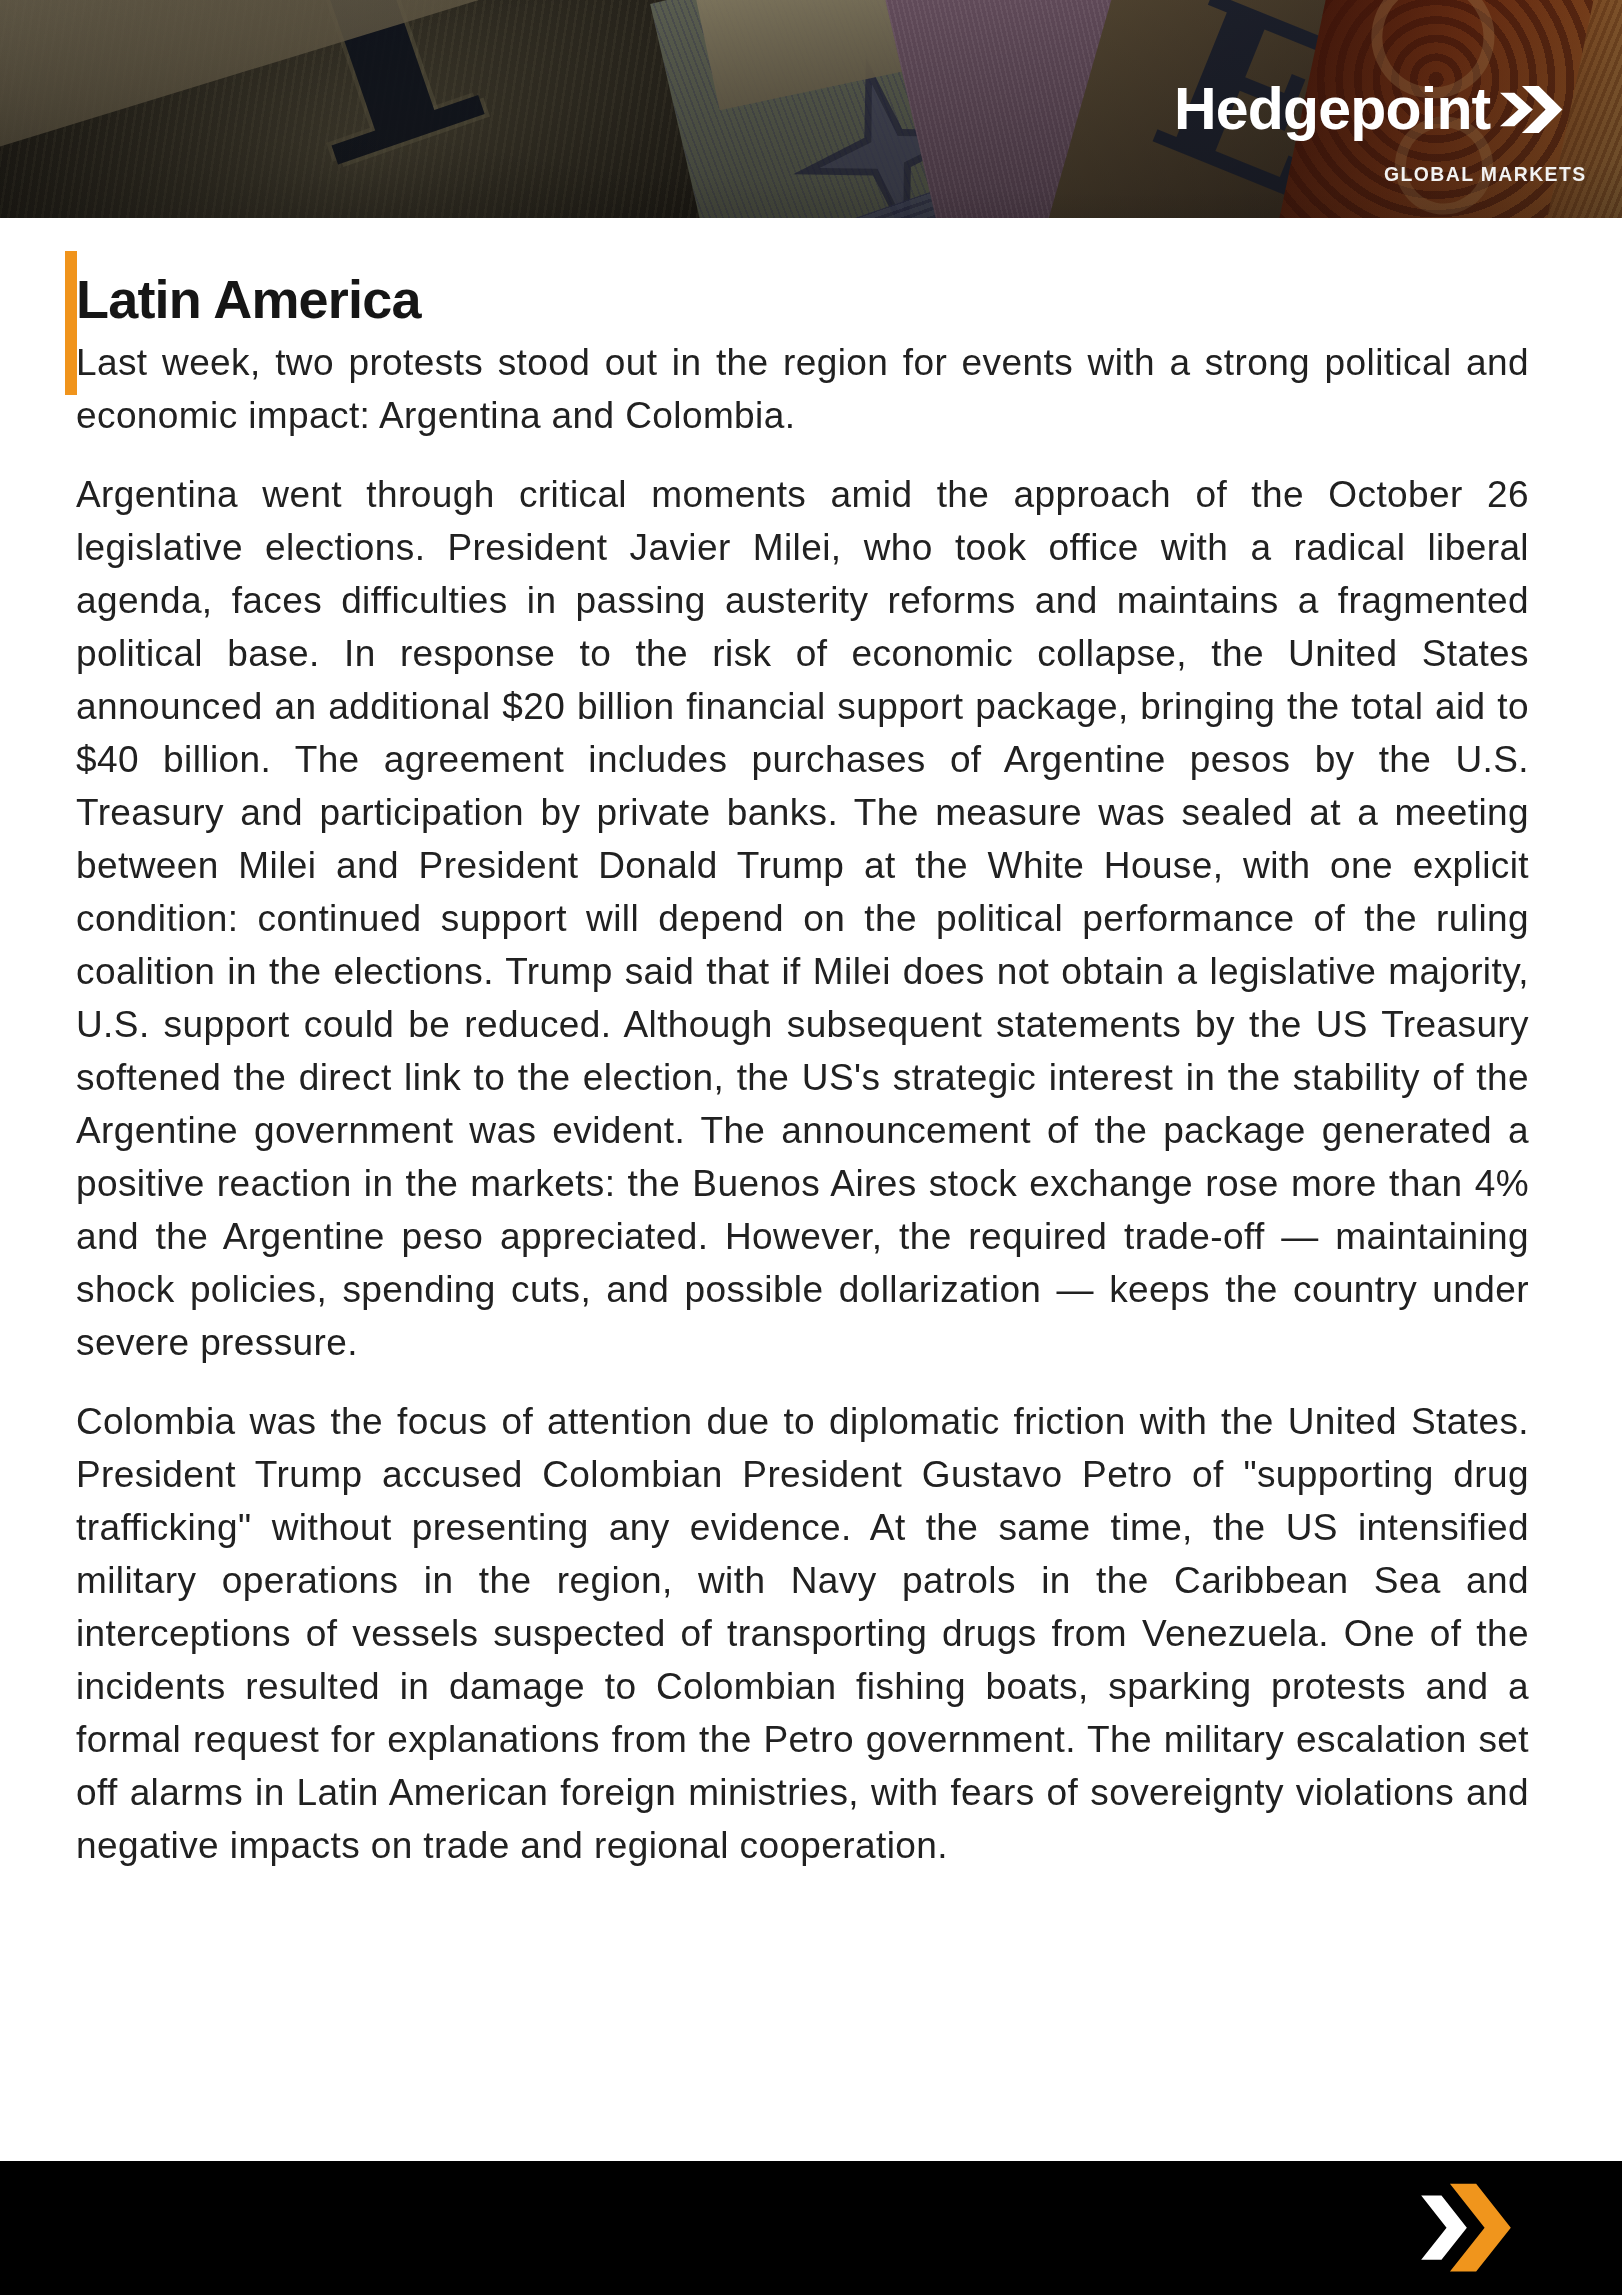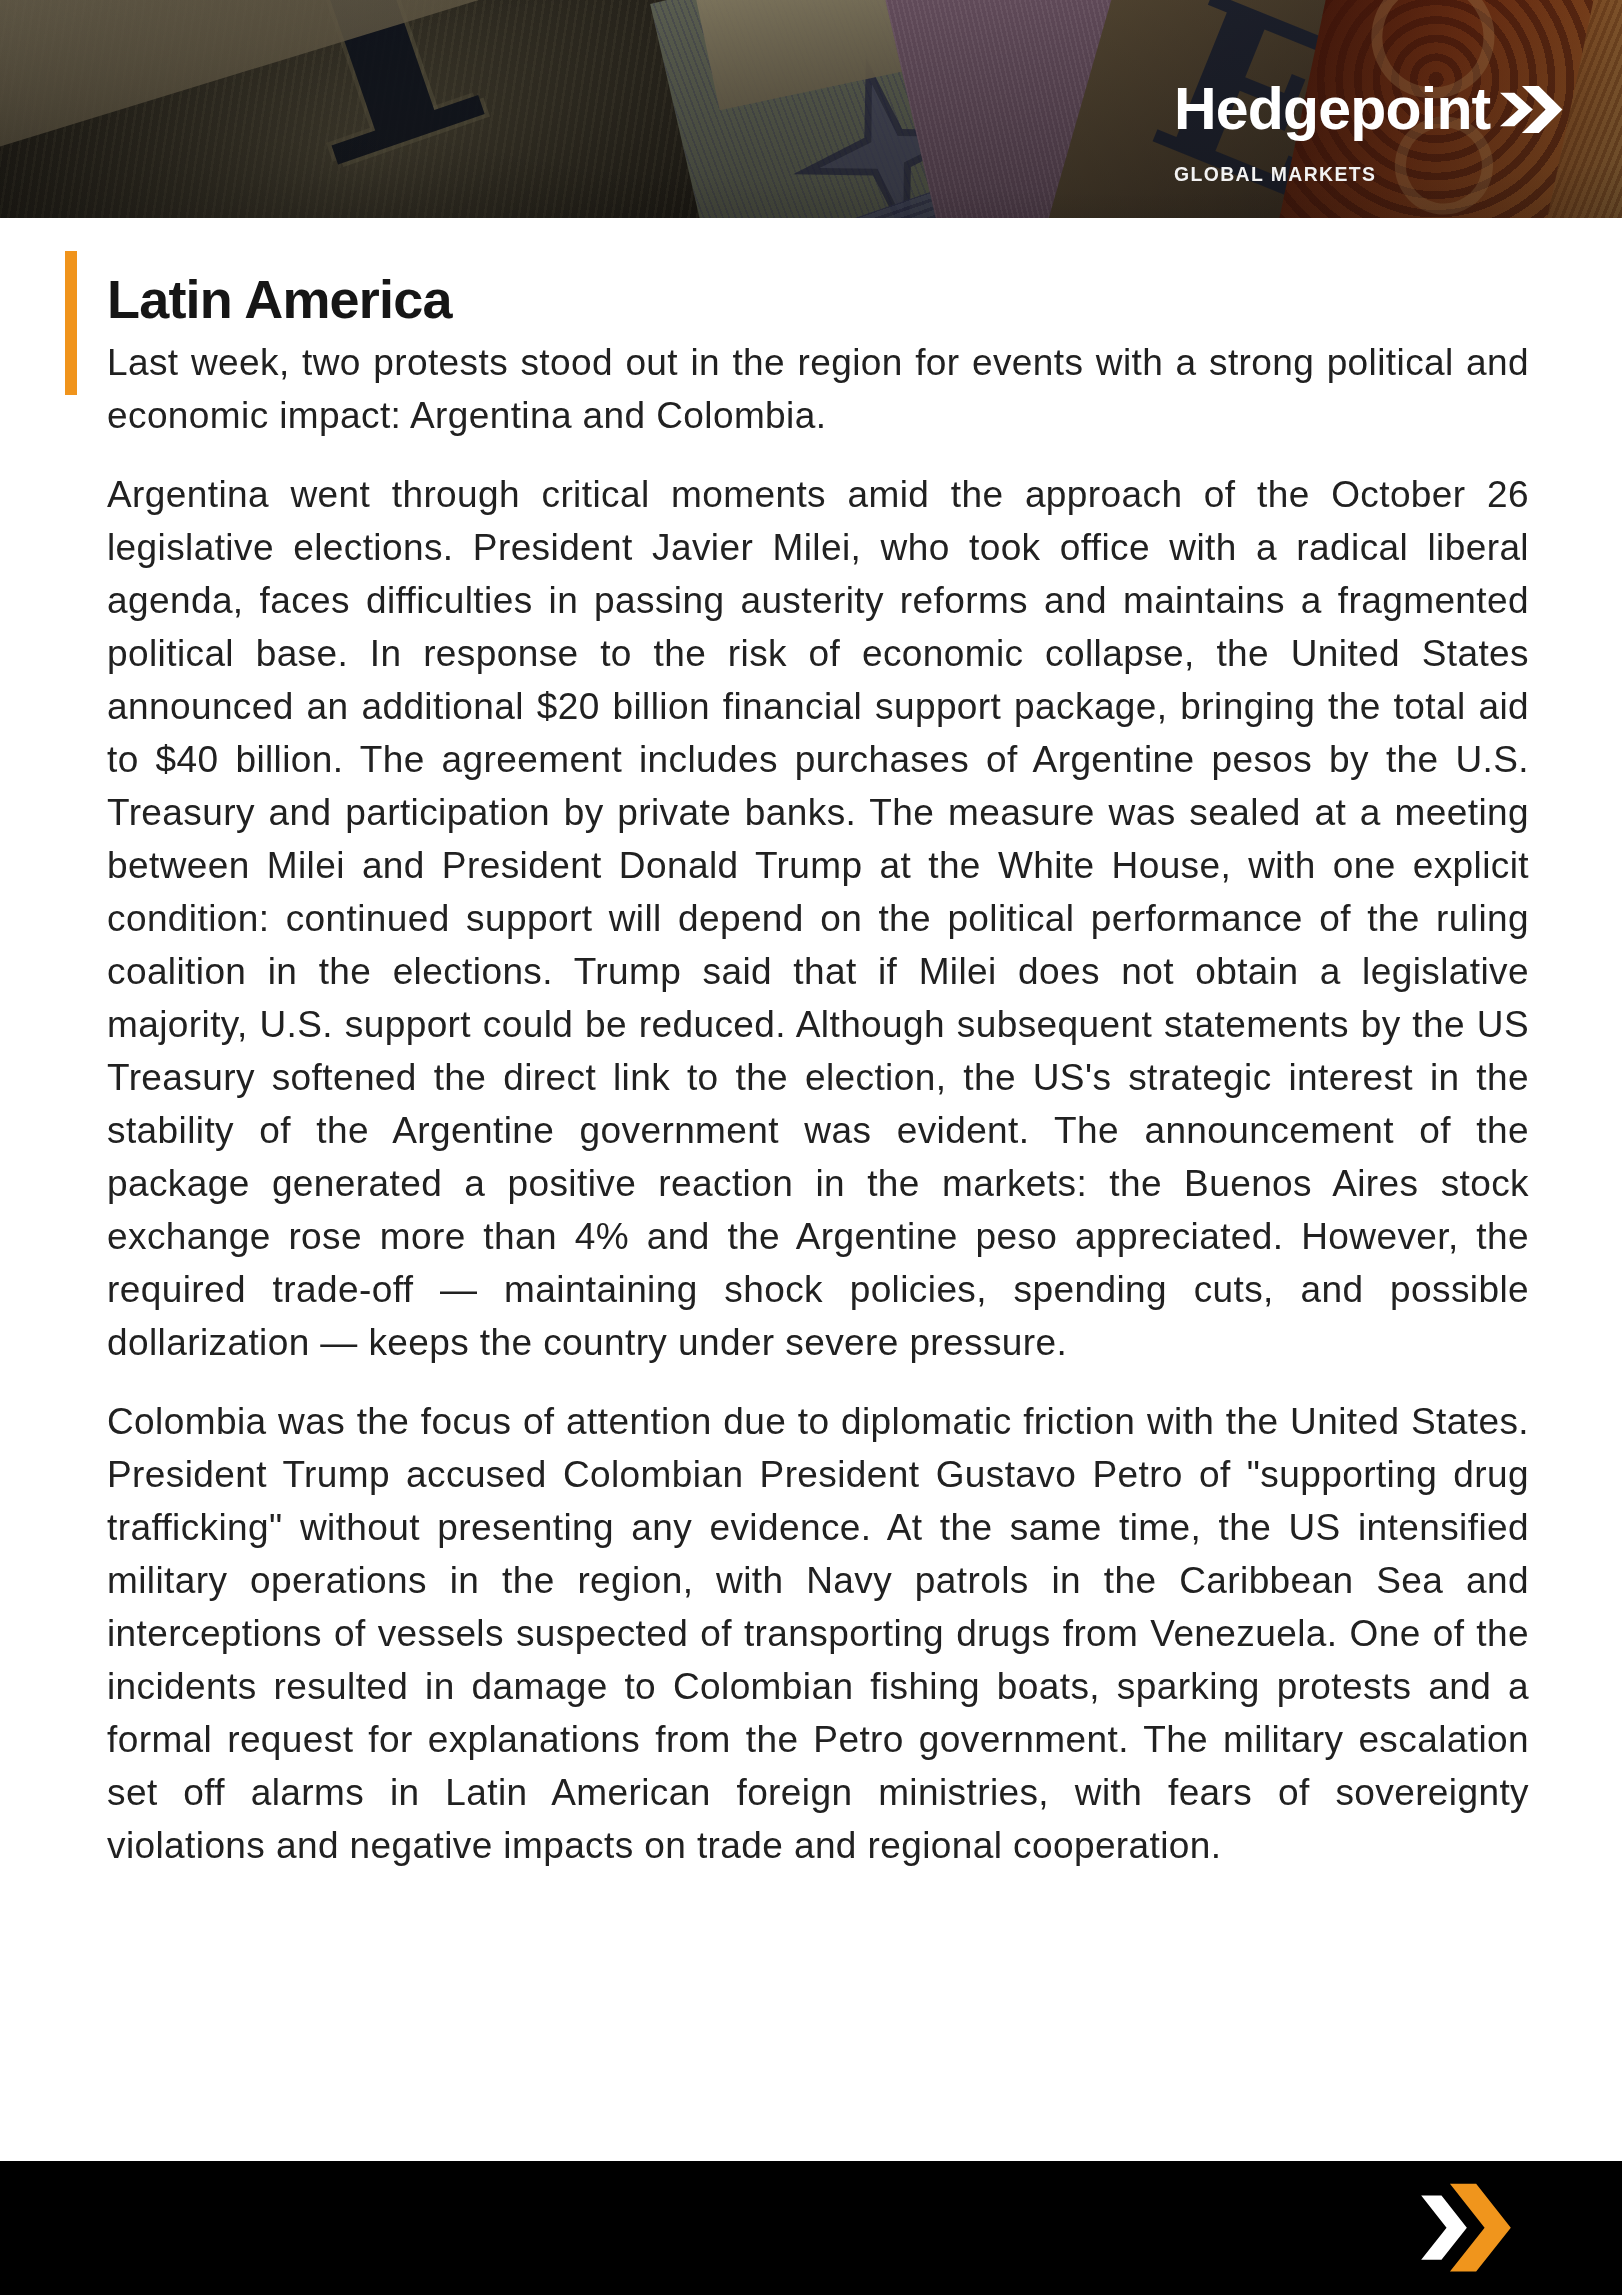--- a/index.html
+++ b/index.html
@@ -8,20 +8,21 @@
     background:#ffffff;
     font-family:"Liberation Sans", sans-serif;
     position:relative;overflow:hidden;
   }
   .page{width:1622px;height:2295px;display:flex;flex-direction:column;}
 
   
   header{
     height:218px;flex:0 0 218px;position:relative;overflow:hidden;
     background:#0c4a6e;
+    text-align:right;
   }
   .photo-layer{position:absolute;}
   
   .usd-bill{
     left:-118px;top:-135px;width:997px;height:541px;
     transform:rotate(-16deg);
     background:
       radial-gradient(ellipse at 48% 52%, rgba(148,138,104,0.50), rgba(70,64,46,0.22) 55%, transparent 72%),
       repeating-linear-gradient(115deg, rgba(118,110,84,0.22) 0 2.5px, transparent 2.5px 8.4px),
       linear-gradient(#26231c,#181510);
@@ -107,21 +108,21 @@
   .logo{position:absolute;left:1174px;top:80px;color:#ffffff;}
   .logo-row{display:flex;align-items:center;gap:10px;}
   .logo-text{
     font-size:59px;font-weight:bold;line-height:59px;letter-spacing:-0.8px;color:#fff;
   }
   .logo-sub{
     margin-top:24px;font-size:19.4px;letter-spacing:1.4px;color:#f2f2f2;font-weight:bold;
   }
 
   
-  main{flex:1 1 auto;position:relative;padding:49px 93px 0 107px;background:#ffffff;}
+  main{flex:1 1 auto;position:relative;padding:49px 93px 0 76px;background:#ffffff;}
   .accent-bar{
     position:absolute;left:65px;top:33px;width:12px;height:144px;background:#F0941C;
   }
   h1{
     margin:0 0 5px 0;font-size:54px;line-height:64px;font-weight:bold;
     letter-spacing:-0.8px;color:#161616;
   }
   main p{
     margin:0 0 26px 0;font-size:37px;line-height:53px;color:#212121;
     text-align:justify;letter-spacing:0.4px;

